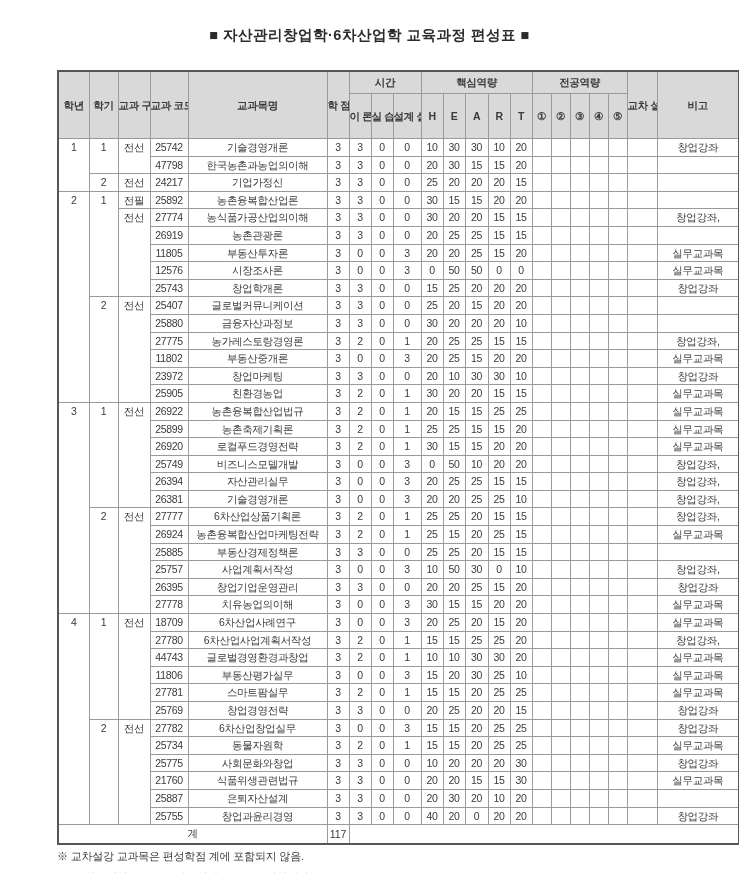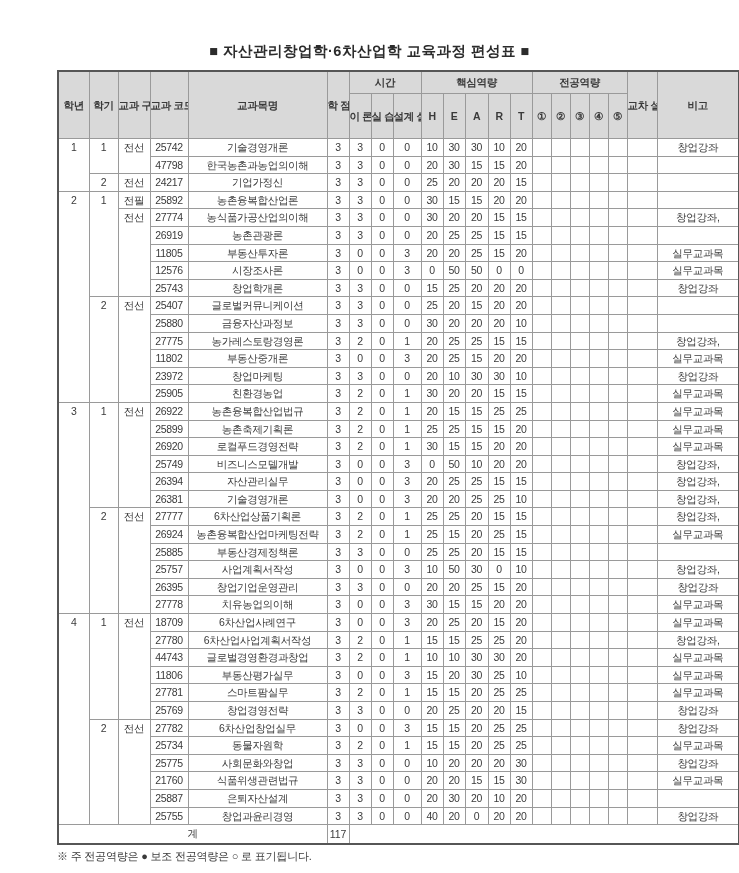--- a/index.html
+++ b/index.html
@@ -2,21 +2,21 @@
 <html><head>
 <meta charset="utf-8">
 <style>
   html,body { margin:0; padding:0; }
   body {
     width:739px; height:873px; background:#ffffff;
     font-family:"Liberation Sans", sans-serif; color:#3a3a3a;
     position:relative; overflow:hidden;
   }
   .title {
-    text-align:center; padding-top:42px;
+    text-align:center; padding-top:26px;
     font-size:14.5px; font-weight:bold; color:#2b2b2b; letter-spacing:0.5px;
   }
   .table-wrap { position:absolute; left:57px; top:70px; }
   table.curr {
     border-collapse:collapse; table-layout:fixed; width:681px;
     border:2px solid #565656; font-size:10.5px;
   }
   table.curr th, table.curr td {
     border:1px solid #9a9a9a; text-align:center; padding:0;
     overflow:hidden; white-space:nowrap; color:#3a3a3a;
@@ -908,14 +908,15 @@
       <tr class="total-row">
         <td colspan="5">계</td>
         <td>117</td>
         <td colspan="15"></td>
       </tr>
     </tfoot>
   </table>
 </div>
 
 <div class="footnotes">
+  <div class="footnote">※  교차설강 교과목은 편성학점 계에 포함되지 않음.</div>
   <div class="footnote">※  주 전공역량은 ● 보조 전공역량은 ○ 로 표기됩니다.</div>
 </div>
 
 </body></html>

